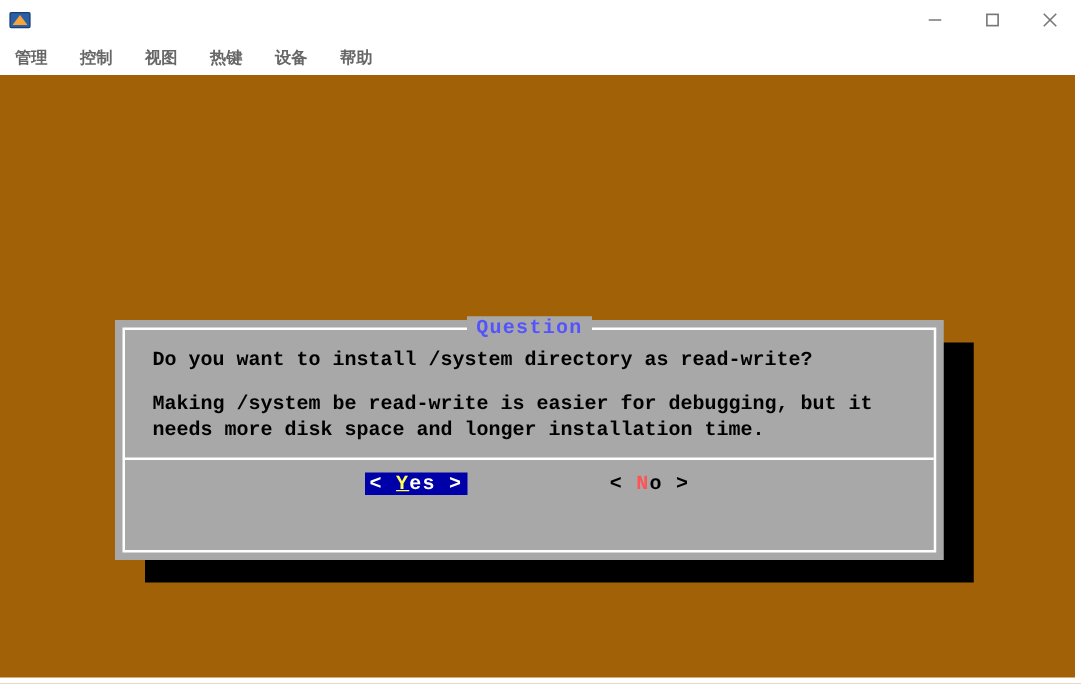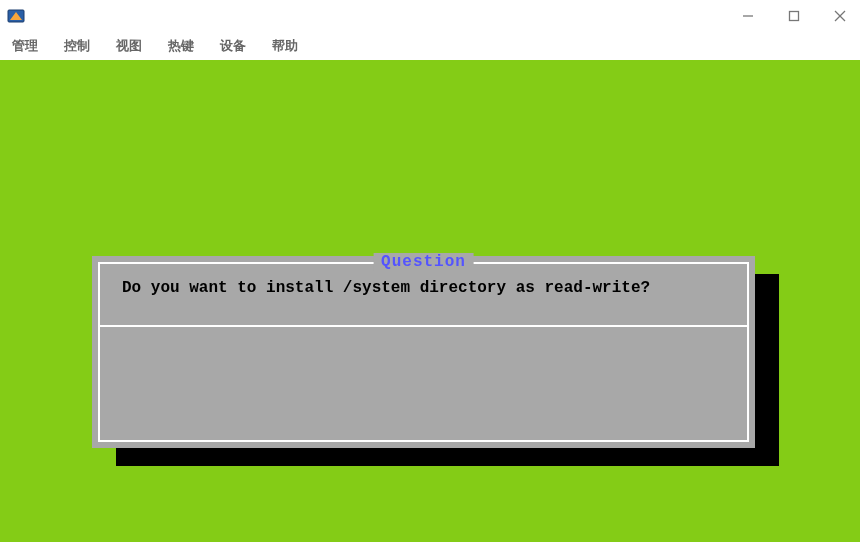--- a/index.html
+++ b/index.html
@@ -49,21 +49,21 @@
   font-size: 13px;
   font-weight: bold;
 }
 .menuitem { padding: 2px 6px; }
 .vm-area {
   position: absolute;
   top: 60px;
   left: 0;
   right: 5px;
   bottom: 5px;
-  background: #84cc16;
+  background: #a16207;
   overflow: hidden;
 }
 .dialog-shadow {
   position: absolute;
   left: 116px;
   top: 214px;
   width: 663px;
   height: 192px;
   background: #000000;
 }
@@ -165,16 +165,21 @@
   <span class="menuitem">帮助</span>
 </div>
 
 <div class="vm-area">
   <div class="dialog-shadow"></div>
   <div class="dialog-outer">
     <div class="dialog-inner">
       <div class="dialog-title">Question</div>
       <div class="dialog-text">Do you want to install /system directory as read-write?</div>
       <div style="height:14px"></div>
+      <div class="dialog-text">Making /system be read-write is easier for debugging, but it needs more disk space and longer installation time.</div>
       <hr class="dialog-sep">
+      <div class="dialog-buttons">
+        <span class="dlg-btn selected"><span>&lt;</span> <span class="hotkey">Y</span><span>es</span> <span>&gt;</span></span>
+        <span class="dlg-btn unselected"><span>&lt;</span>  <span class="hotkey">N</span><span>o</span>  <span>&gt;</span></span>
+      </div>
     </div>
   </div>
 </div>
 
 </body></html>

